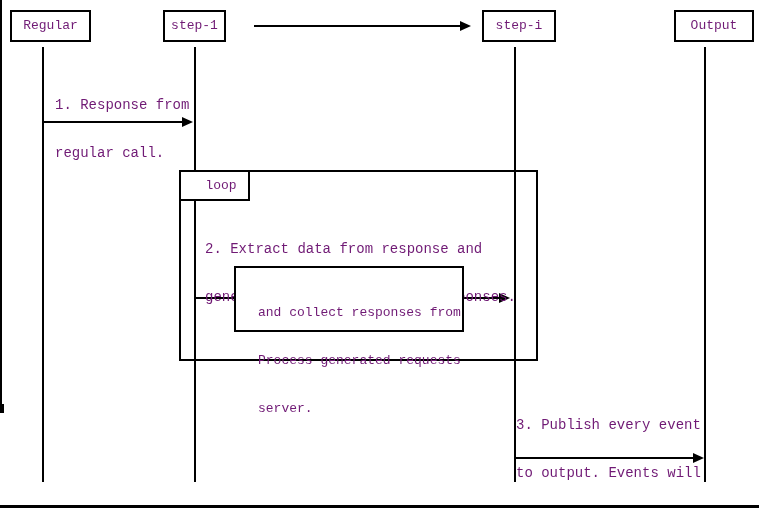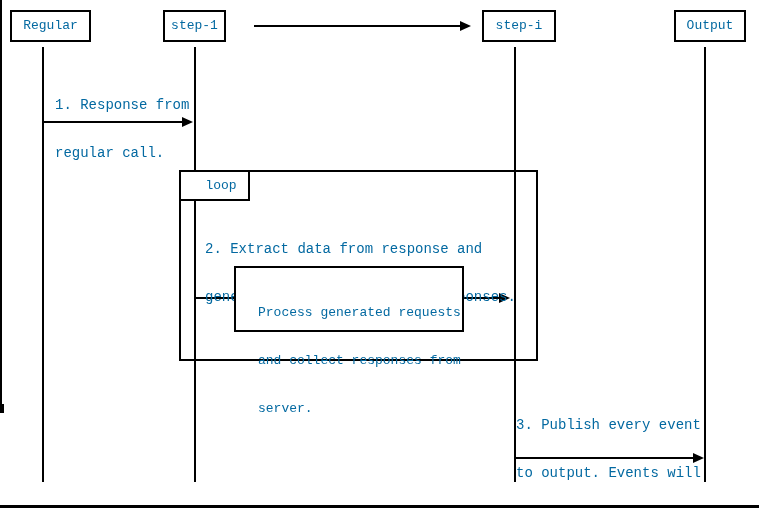--- a/index.html
+++ b/index.html
@@ -1,19 +1,19 @@
 <!DOCTYPE html>
 <html><head>
 <meta charset="utf-8">
 <style>
   html,body{margin:0;padding:0;background:#fff;}
   .stage{
     position:relative;width:759px;height:508px;background:#ffffff;
     font-family:"Liberation Mono","DejaVu Sans Mono",monospace;
-    color:#0369a1;overflow:hidden;
+    color:#701a75;overflow:hidden;
   }
   .pbox{
     position:absolute;box-sizing:border-box;border:2px solid #000;background:#fff;
     height:32px;top:10px;text-align:center;font-size:13px;line-height:28px;
     z-index:5;white-space:nowrap;
   }
   .hline{position:absolute;background:#000;height:2px;}
   .vline{position:absolute;background:#000;width:2px;}
   .ahead{
     position:absolute;width:0;height:0;
@@ -49,21 +49,21 @@
   <div class="hline" style="left:0;top:505px;width:759px;height:3px;"></div>
 
   <div class="vline" style="left:42px;top:47px;height:435px;"></div>
   <div class="vline" style="left:194px;top:47px;height:435px;"></div>
   <div class="vline" style="left:514px;top:47px;height:435px;"></div>
   <div class="vline" style="left:704px;top:47px;height:435px;"></div>
 
   <div class="pbox" style="left:10px;width:81px;">Regular</div>
   <div class="pbox" style="left:163px;width:63px;">step-1</div>
   <div class="pbox" style="left:482px;width:74px;">step-i</div>
-  <div class="pbox" style="left:674px;width:72px;">Output</div>
+  <div class="pbox" style="left:674px;width:80px;">Output</div>
 
   <div class="hline" style="left:254px;top:25px;width:207px;"></div>
   <div class="ahead" style="left:460px;top:21px;"></div>
 
   <div class="msg" style="left:55px;top:65px;">
     <div class="msgline">1. Response from</div>
     <div class="msgline">regular call.</div>
   </div>
   <div class="hline" style="left:43px;top:121px;width:140px;"></div>
   <div class="ahead" style="left:182px;top:117px;"></div>
@@ -71,22 +71,22 @@
   <div class="loopbox"></div>
   <div class="looplabel">loop</div>
 
   <div class="msg" style="left:205px;top:209px;">
     <div class="msgline">2. Extract data from response and</div>
     <div class="msgline">generate new requests from responses.</div>
   </div>
 
   <div class="hline" style="left:196px;top:297px;width:38px;"></div>
   <div class="procbox">
+    <div class="msgline">and collect responses from</div>
     <div class="msgline">Process generated requests</div>
-    <div class="msgline">and collect responses from</div>
     <div class="msgline">server.</div>
   </div>
   <div class="hline" style="left:464px;top:297px;width:36px;"></div>
   <div class="ahead" style="left:499px;top:293px;"></div>
 
   <div class="msg" style="left:516px;top:385px;">
     <div class="msgline">3. Publish every event</div>
     <div class="msgline">to output. Events will</div>
     
     

